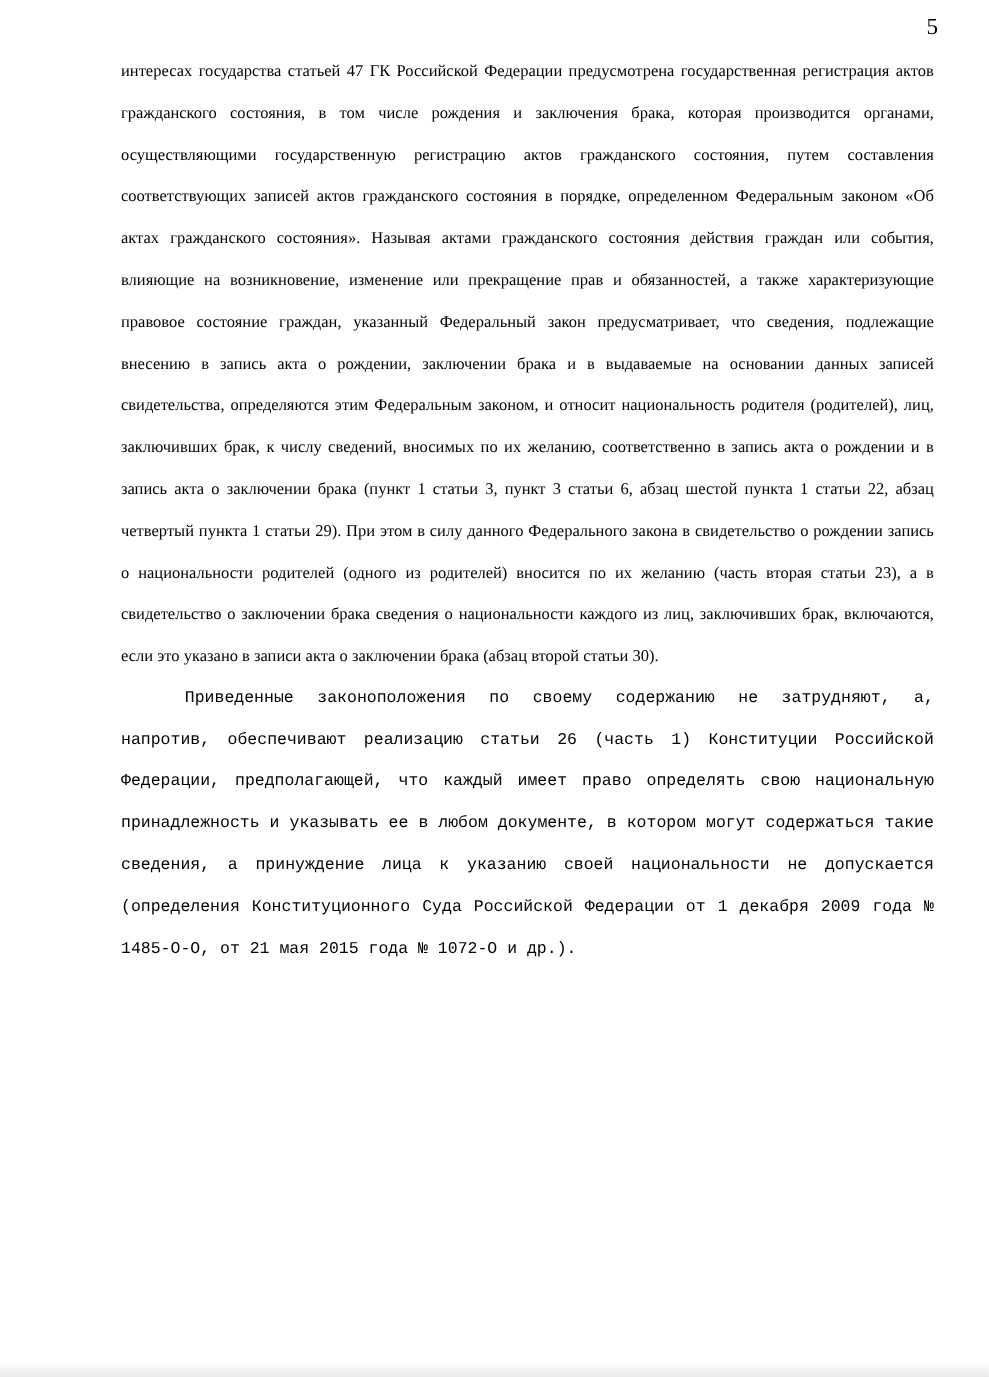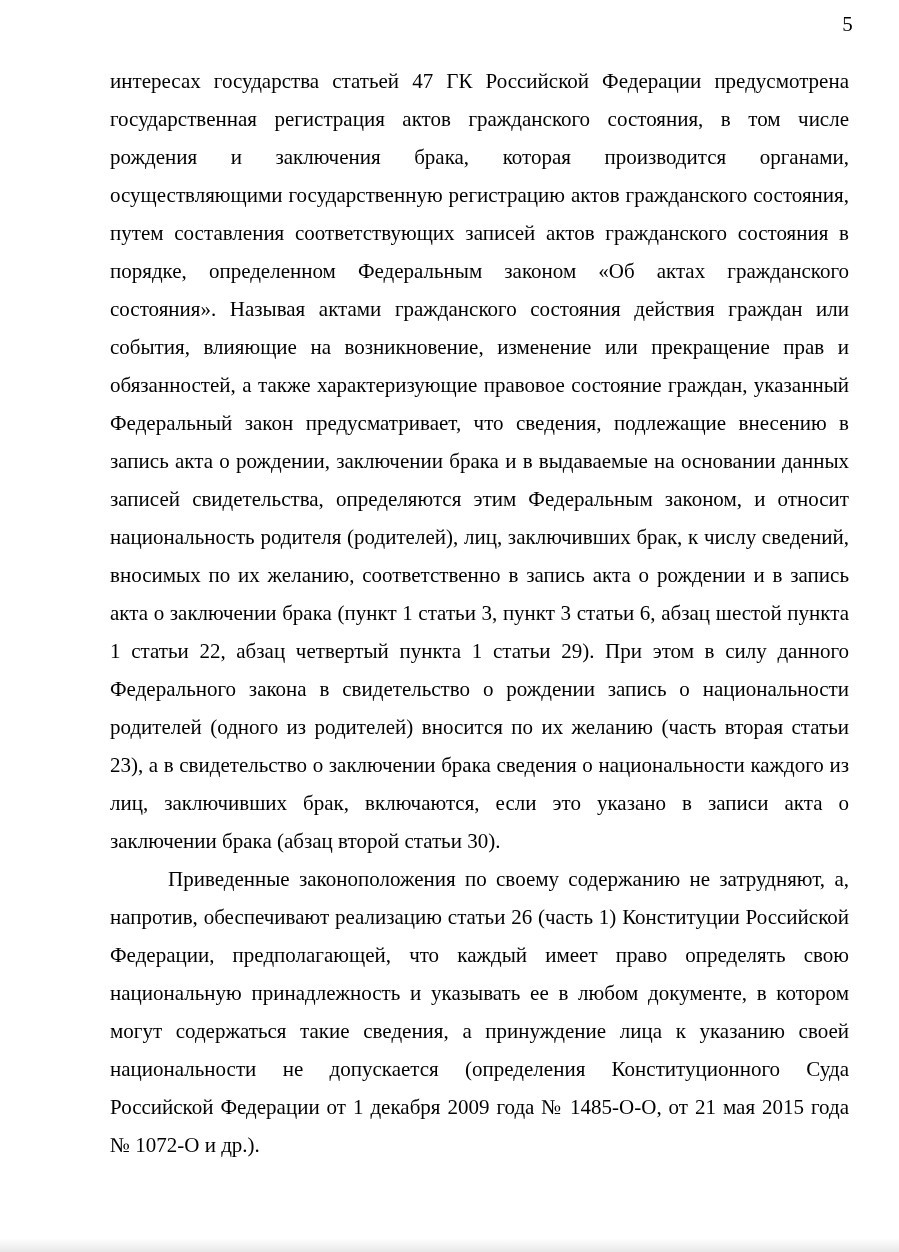--- a/index.html
+++ b/index.html
@@ -45,35 +45,35 @@
     letter-spacing: 0.2px;
   }
 
   .body-text {
     position: absolute;
     top: 46px;
     left: 110px;
     width: 739px;
     text-align: justify;
     text-justify: inter-word;
-    font-size: 21px;
+    font-size: 15px;
     line-height: 38px;
     -webkit-hyphens: none;
     hyphens: none;
-    margin-top: 16px;
   }
 
   .para {
     margin: 0;
     text-align: justify;
     text-align-last: left;
   }
 
   .para.indented {
     text-indent: 58px;
+    font-family: Liberation Mono, monospace;
   }
 
   
 </style>
 </head>
 <body>
 
 <div class="page">
 
   <div class="page-number">5</div>

